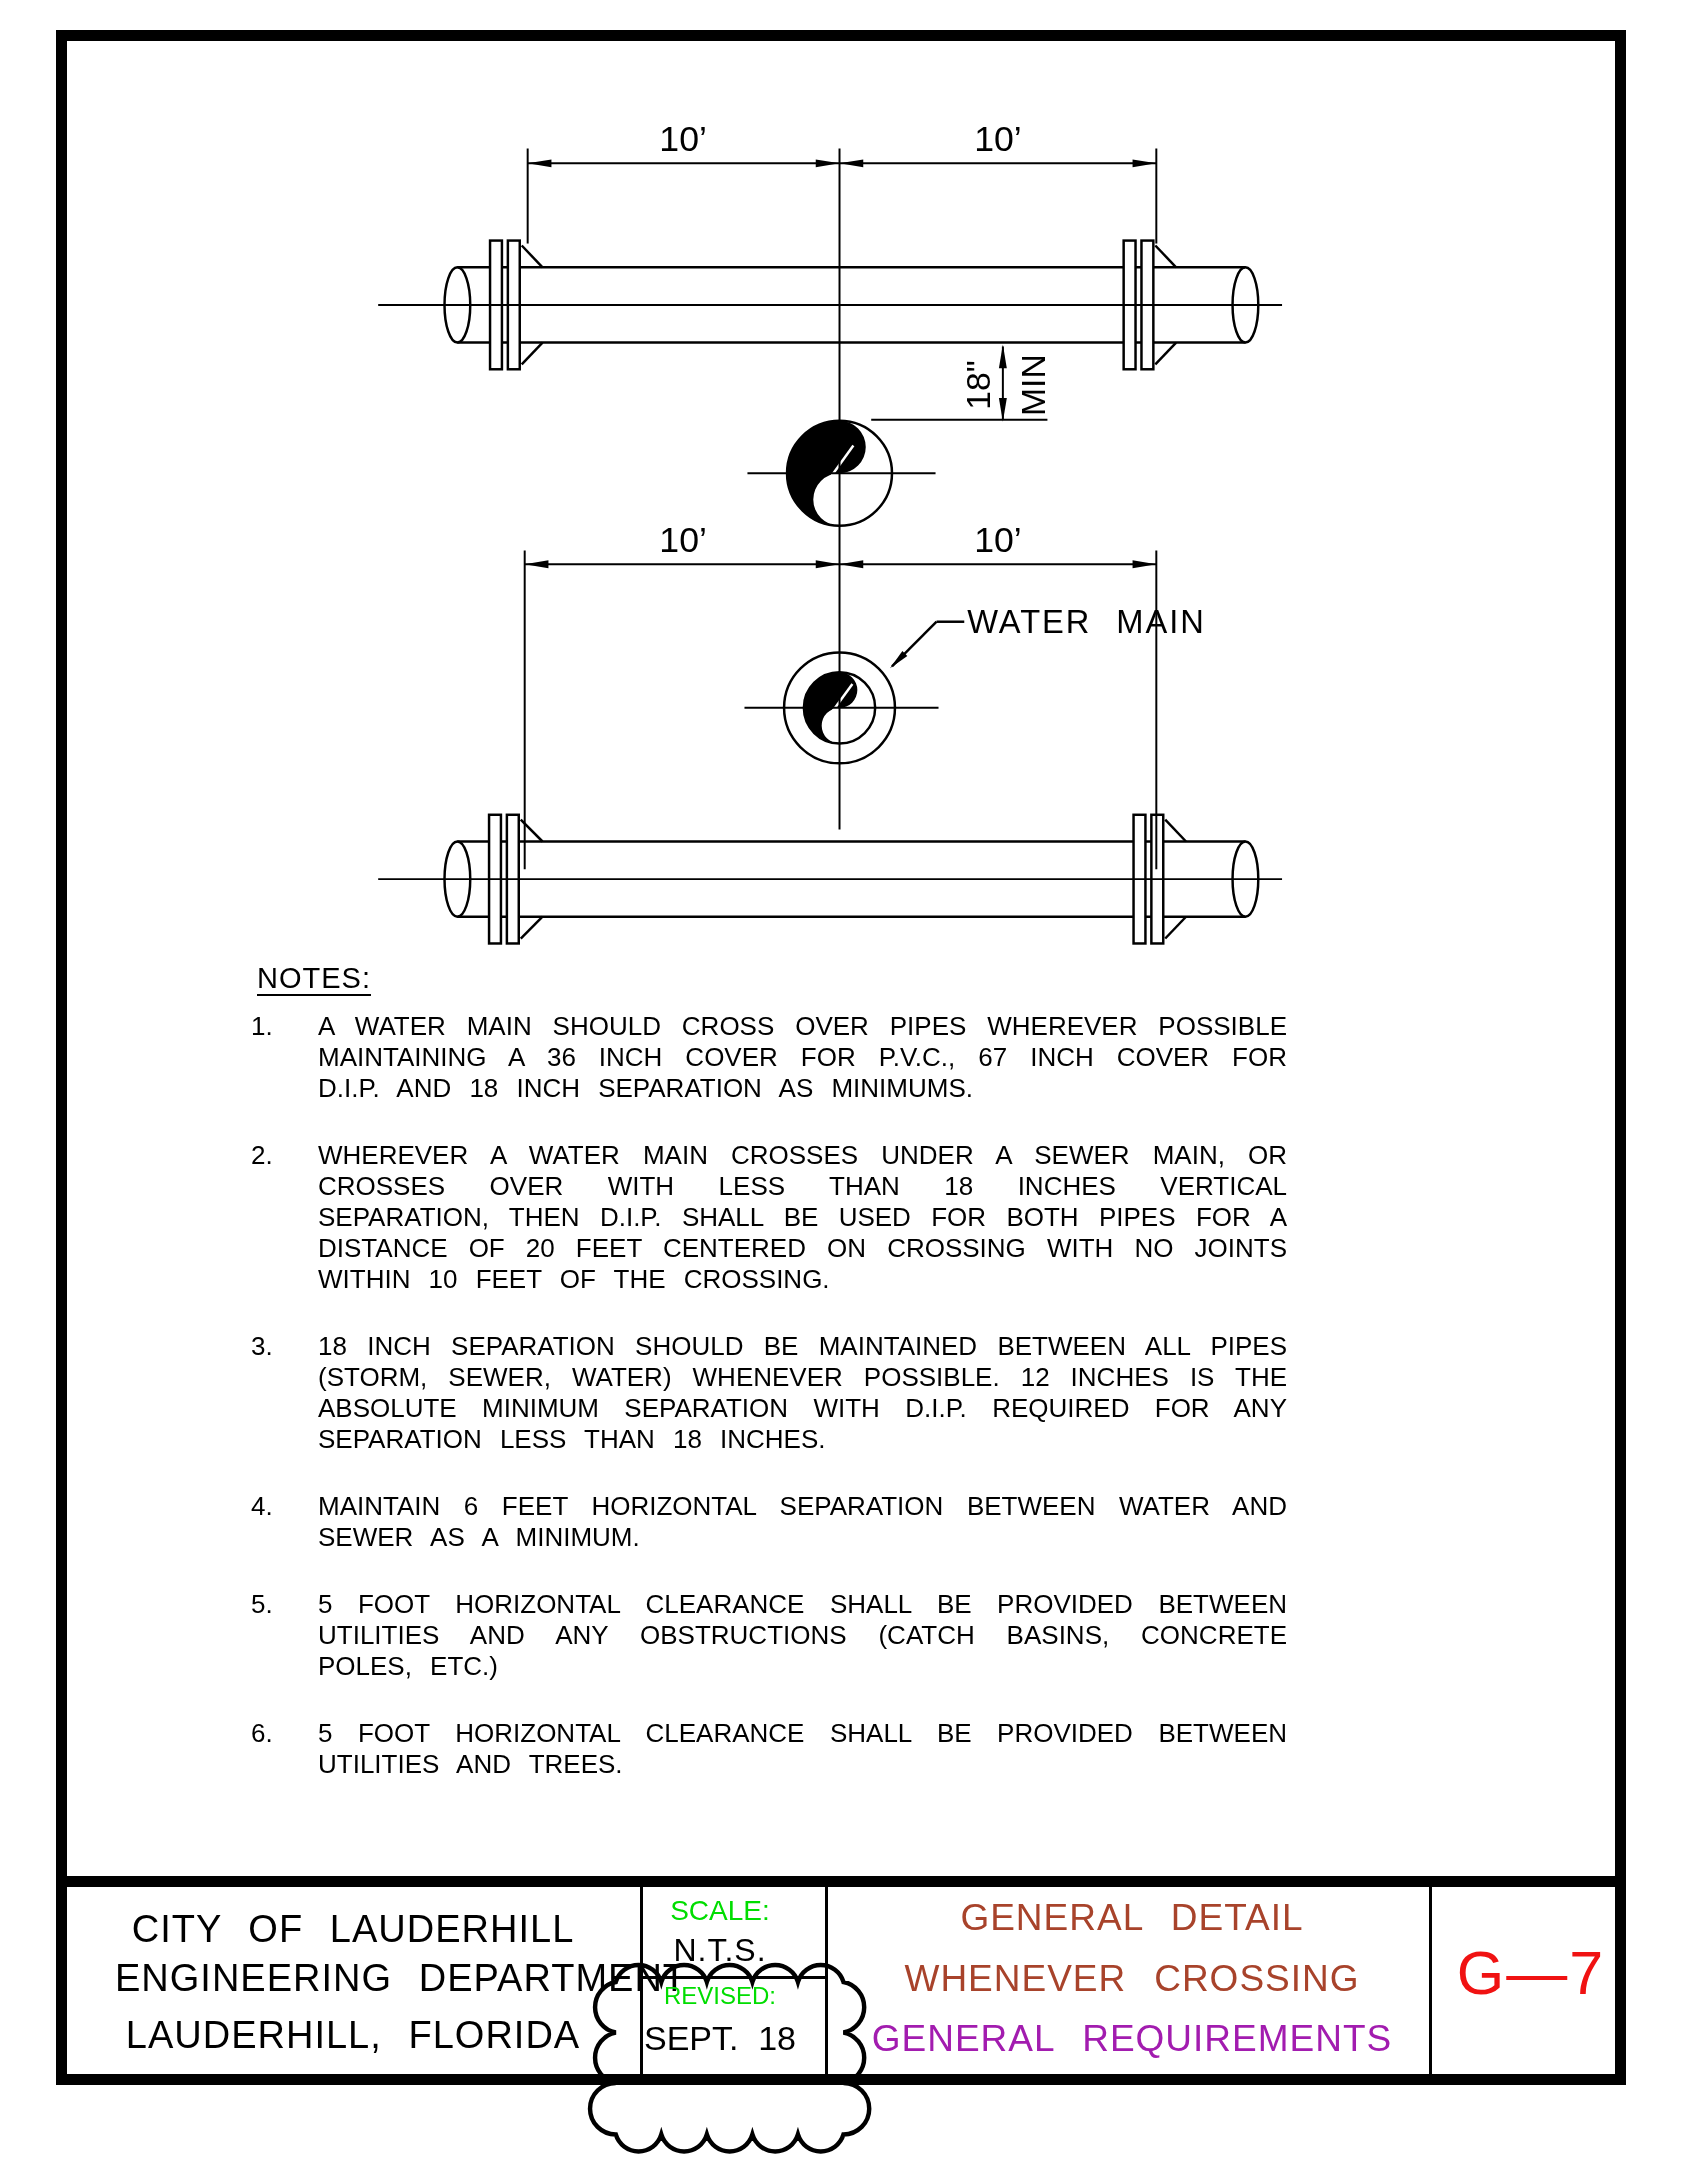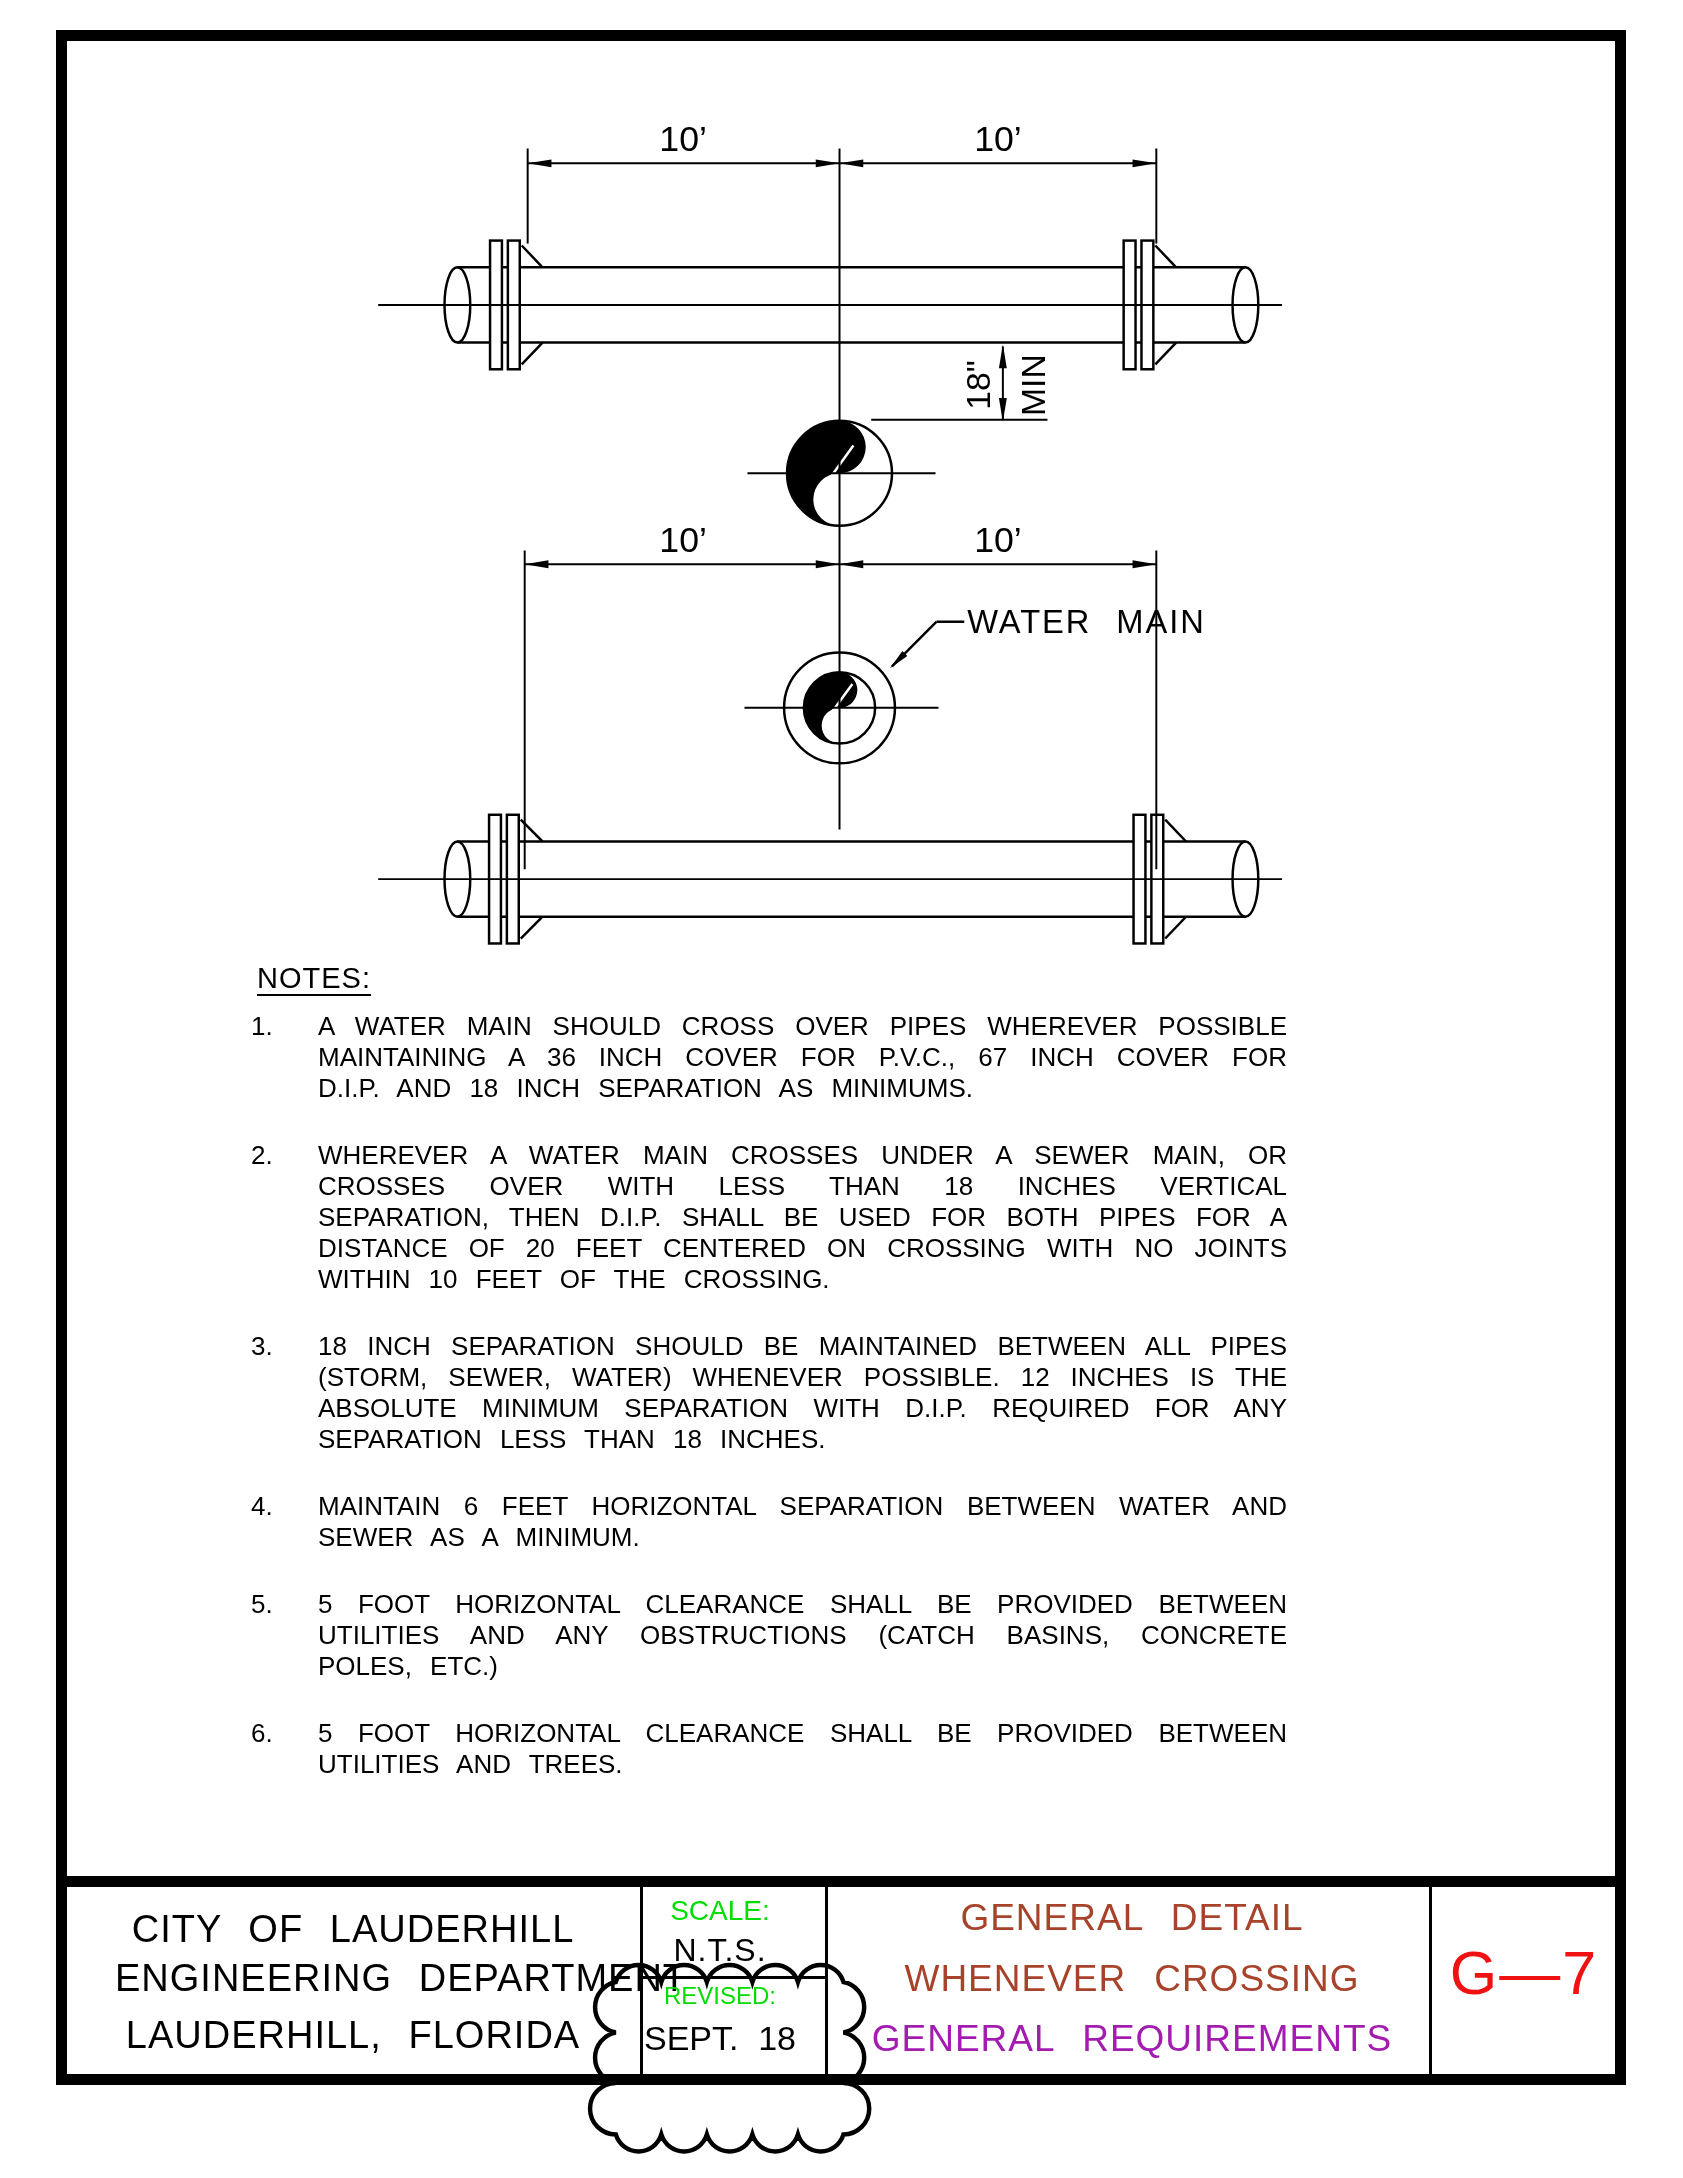--- a/index.html
+++ b/index.html
@@ -207,14 +207,14 @@
 
 <div class="abs tb-text scale-cell" id="scale-label" style="color: rgb(0, 221, 0);">SCALE:</div>
 <div class="abs tb-text scale-cell" id="scale-value">N.T.S.</div>
 <div class="abs tb-text scale-cell" id="revised-label" style="color: rgb(0, 221, 0);">REVISED:</div>
 <div class="abs tb-text scale-cell" id="revised-value">SEPT. 18</div>
 
 <div class="abs tb-text sheet-title-line" id="title-1" style="color: rgb(168, 67, 43);">GENERAL DETAIL</div>
 <div class="abs tb-text sheet-title-line" id="title-2" style="color: rgb(168, 67, 43);">WHENEVER CROSSING</div>
 <div class="abs tb-text sheet-title-line" id="title-3" style="color: #a21caf;">GENERAL REQUIREMENTS</div>
 
-<div class="abs tb-text" id="sheet-number" style="color: rgb(240, 18, 18);">G—7</div>
+<div class="abs tb-text" id="sheet-number" style="color: rgb(240, 18, 18); margin-left: 7px;">G—7</div>
 
 
 </body></html>

